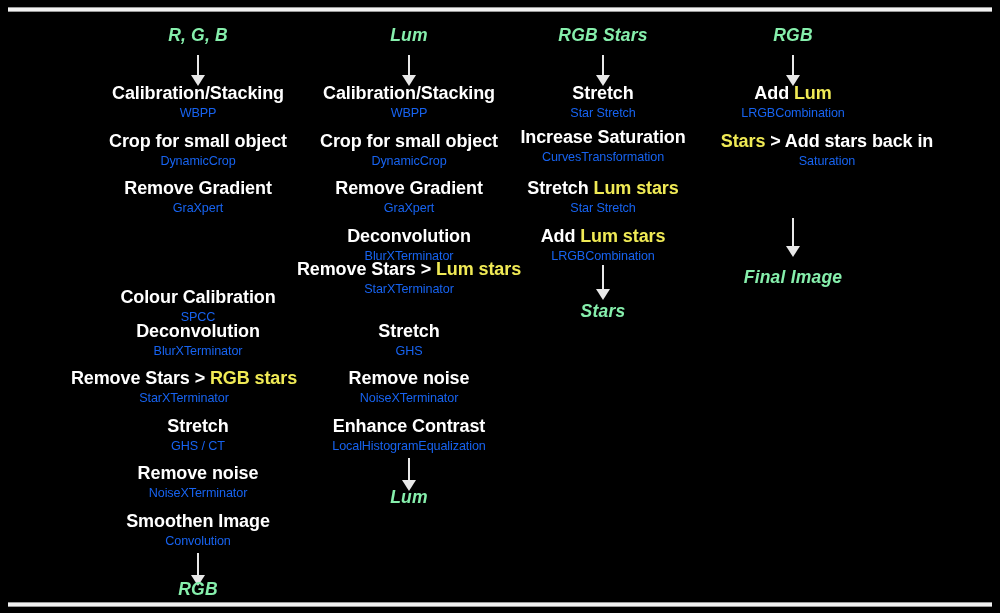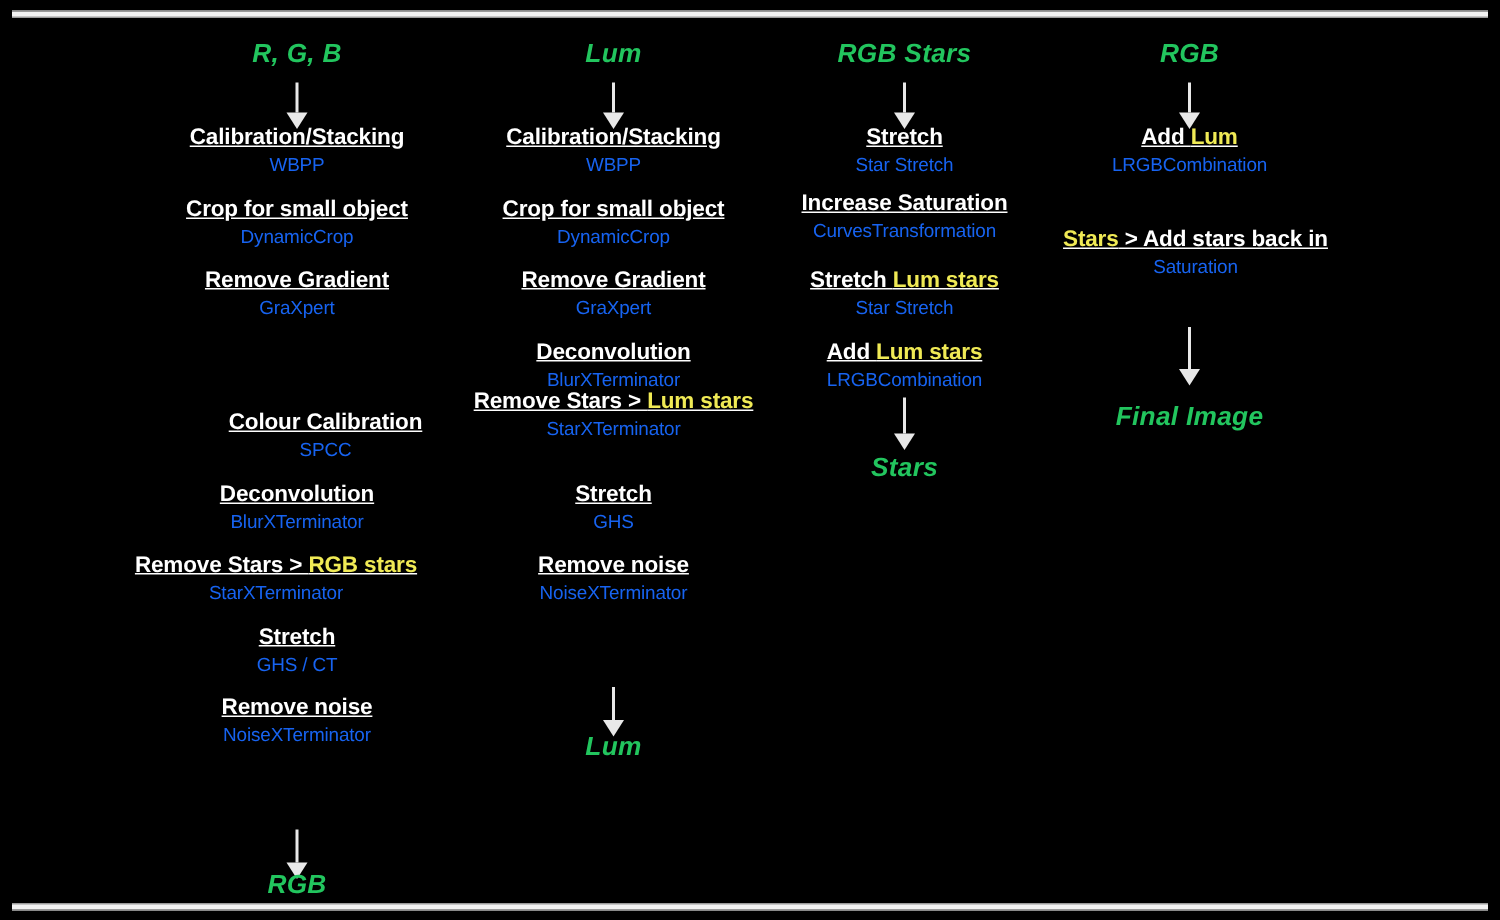--- a/index.html
+++ b/index.html
@@ -28,30 +28,29 @@
     transform:translateX(-50%);
     white-space:nowrap;
     text-align:center;
     line-height:1.05;
   }
 
   .terminal{
     font-style:italic;
     font-weight:bold;
     font-size:17.5px;
-    color:#22c55e;
+    color:#86efac;
     letter-spacing:0.2px;
   }
 
   .step-label{
     font-weight:bold;
-    font-size:15px;
+    font-size:18px;
     color:#ffffff;
     letter-spacing:-0.1px;
-    text-decoration:underline;
   }
   .step-label .hl{color:#f0ea55;}
 
   .tool{
     font-size:12.6px;
     color:#1763f0;
     font-weight:400;
     letter-spacing:-0.1px;
     margin-top:4px;
   }
@@ -91,40 +90,44 @@
       <div class="tool">WBPP</div>
     </div>
     <div class="node" style="left: 198px; top: 132px;">
       <div class="step-label"><span>Crop for small object</span></div>
       <div class="tool">DynamicCrop</div>
     </div>
     <div class="node" style="left: 198px; top: 179px;">
       <div class="step-label"><span>Remove Gradient</span></div>
       <div class="tool">GraXpert</div>
     </div>
-    <div class="node" style="left: 198px; top: 274px; margin-left: 19px;">
+    <div class="node" style="left: 198px; top: 288px;">
       <div class="step-label"><span>Colour Calibration</span></div>
       <div class="tool">SPCC</div>
     </div>
     <div class="node" style="left: 198px; top: 322px;">
       <div class="step-label"><span>Deconvolution</span></div>
       <div class="tool">BlurXTerminator</div>
     </div>
     <div class="node" style="left: 184px; top: 369px;">
       <div class="step-label"><span>Remove Stars &gt; </span><span class="hl">RGB stars</span></div>
       <div class="tool">StarXTerminator</div>
     </div>
     <div class="node" style="left: 198px; top: 417px;">
       <div class="step-label"><span>Stretch</span></div>
       <div class="tool">GHS / CT</div>
     </div>
     <div class="node" style="left: 198px; top: 464px;">
       <div class="step-label"><span>Remove noise</span></div>
       <div class="tool">NoiseXTerminator</div>
     </div>
+    <div class="node" style="left: 198px; top: 512px;">
+      <div class="step-label"><span>Smoothen Image</span></div>
+      <div class="tool">Convolution</div>
+    </div>
     <div class="arrow" style="left: 198px; top: 553px;">
       <div class="shaft" style="height: 22px;"></div>
       <div class="head"></div>
     </div>
     <div class="node terminal" style="left: 198px; top: 580px;">RGB</div>
     <div class="node terminal" style="left: 409px; top: 26px;">Lum</div>
     <div class="arrow" style="left: 409px; top: 55px;">
       <div class="shaft" style="height: 20px;"></div>
       <div class="head"></div>
     </div>
@@ -149,20 +152,24 @@
       <div class="tool">StarXTerminator</div>
     </div>
     <div class="node" style="left: 409px; top: 322px;">
       <div class="step-label"><span>Stretch</span></div>
       <div class="tool">GHS</div>
     </div>
     <div class="node" style="left: 409px; top: 369px;">
       <div class="step-label"><span>Remove noise</span></div>
       <div class="tool">NoiseXTerminator</div>
     </div>
+    <div class="node" style="left: 409px; top: 417px;">
+      <div class="step-label"><span>Enhance Contrast</span></div>
+      <div class="tool">LocalHistogramEqualization</div>
+    </div>
     <div class="arrow" style="left: 409px; top: 458px;">
       <div class="shaft" style="height: 22px;"></div>
       <div class="head"></div>
     </div>
     <div class="node terminal" style="left: 409px; top: 488px;">Lum</div>
     <div class="node terminal" style="left: 603px; top: 26px;">RGB Stars</div>
     <div class="arrow" style="left: 603px; top: 55px;">
       <div class="shaft" style="height: 20px;"></div>
       <div class="head"></div>
     </div>
@@ -189,21 +196,21 @@
     <div class="node terminal" style="left: 603px; top: 302px;">Stars</div>
     <div class="node terminal" style="left: 793px; top: 26px;">RGB</div>
     <div class="arrow" style="left: 793px; top: 55px;">
       <div class="shaft" style="height: 20px;"></div>
       <div class="head"></div>
     </div>
     <div class="node" style="left: 793px; top: 84px;">
       <div class="step-label"><span>Add </span><span class="hl">Lum</span></div>
       <div class="tool">LRGBCombination</div>
     </div>
-    <div class="node" style="left: 797px; top: 132px; margin-top: 20px;">
+    <div class="node" style="left: 827px; top: 132px;">
       <div class="step-label"><span class="hl">Stars</span><span> &gt; Add stars back in</span></div>
       <div class="tool">Saturation</div>
     </div>
     <div class="arrow" style="left: 793px; top: 218px;">
       <div class="shaft" style="height: 28px;"></div>
       <div class="head"></div>
     </div>
     <div class="node terminal" style="left: 793px; top: 268px;">Final Image</div>
   </div>
 

